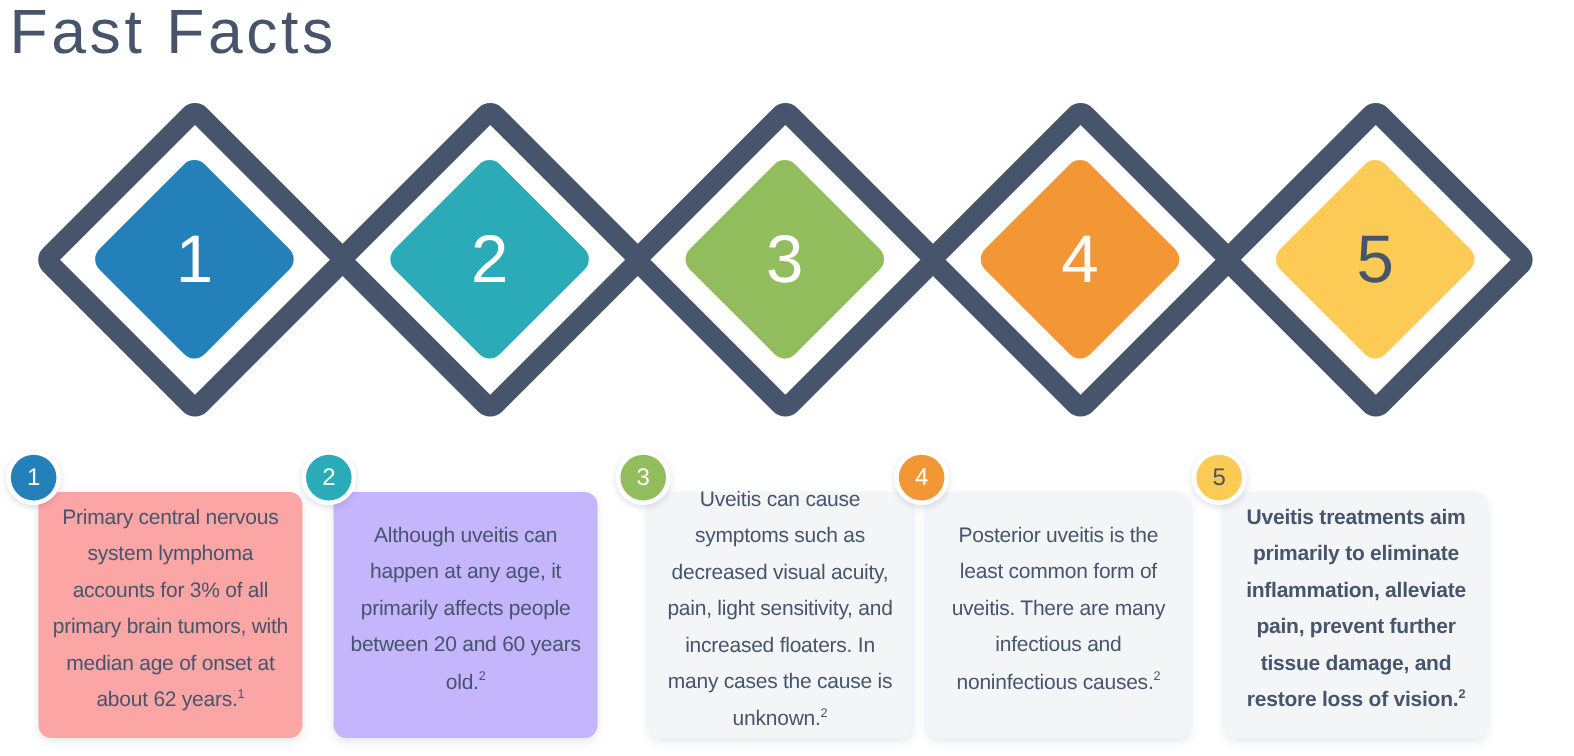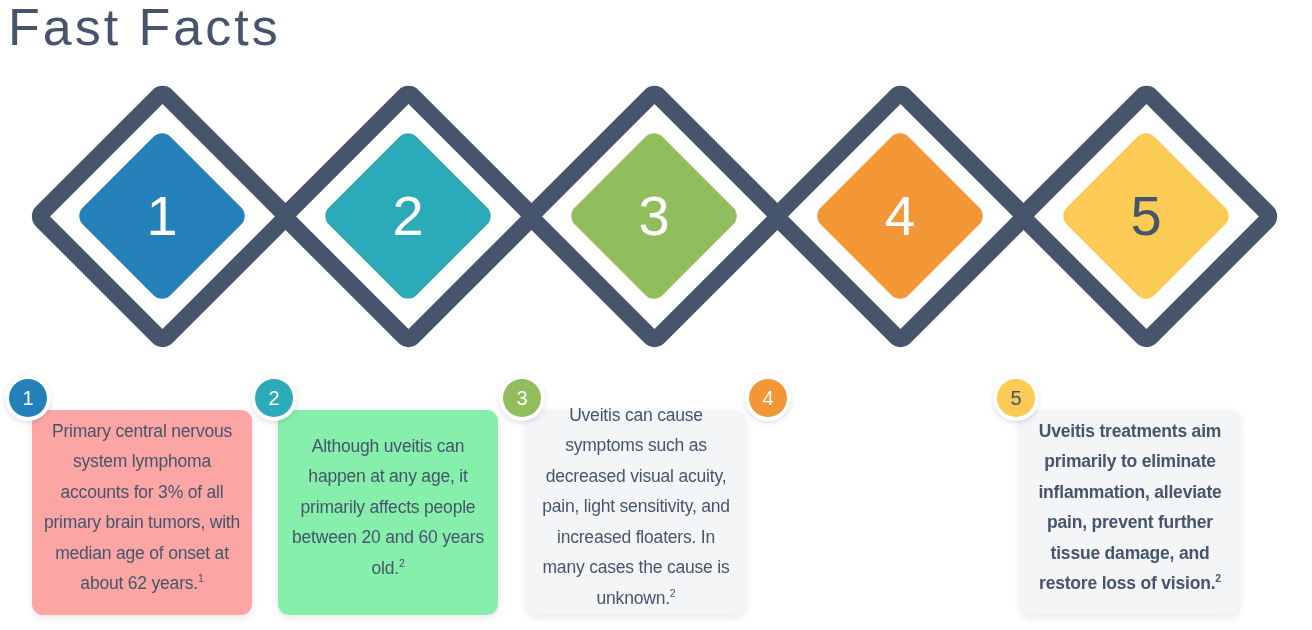--- a/index.html
+++ b/index.html
@@ -220,40 +220,43 @@
         <div class="card-box" style="background: #fca5a5;">
           <div class="card-text" style="color: rgb(70, 85, 107);">Primary central nervous system lymphoma accounts for 3% of all primary brain tumors, with median age of onset at about 62 years.<sup>1</sup></div>
         </div>
         <div class="card-badge">
           <div class="card-badge-inner" style="background: rgb(36, 128, 184);">
             <div class="card-badge-num">1</div>
           </div>
         </div>
       </div>
       <div class="card-unit" style="left: 246px;">
-        <div class="card-box" style="background: #86efac;">
+        <div class="card-box" style="background: #c4b5fd;">
           <div class="card-text" style="color: rgb(70, 85, 107);">Although uveitis can happen at any age, it primarily affects people between 20 and 60 years old.<sup>2</sup></div>
         </div>
         <div class="card-badge">
           <div class="card-badge-inner" style="background: rgb(43, 171, 184);">
             <div class="card-badge-num">2</div>
           </div>
         </div>
       </div>
-      <div class="card-unit" style="left: 494px;">
+      <div class="card-unit" style="left: 508px;">
         <div class="card-box" style="background: rgb(244, 245, 247);">
           <div class="card-text" style="color: rgb(70, 85, 107);">Uveitis can cause symptoms such as decreased visual acuity, pain, light sensitivity, and increased floaters. In many cases the cause is unknown.<sup>2</sup></div>
         </div>
         <div class="card-badge">
           <div class="card-badge-inner" style="background: rgb(145, 189, 92);">
             <div class="card-badge-num">3</div>
           </div>
         </div>
       </div>
       <div class="card-unit" style="left: 740px;">
+        <div class="card-box" style="background: rgb(244, 245, 247);">
+          <div class="card-text" style="color: rgb(70, 85, 107);">Posterior uveitis is the least common form of uveitis. There are many infectious and noninfectious causes.<sup>2</sup></div>
+        </div>
         <div class="card-badge">
           <div class="card-badge-inner" style="background: rgb(243, 150, 53);">
             <div class="card-badge-num">4</div>
           </div>
         </div>
       </div>
       <div class="card-unit" style="left: 988px;">
         <div class="card-box" style="background: rgb(244, 245, 247);">
           <div class="card-text" style="color: rgb(70, 85, 107); font-weight: bold;">Uveitis treatments aim primarily to eliminate inflammation, alleviate pain, prevent further tissue damage, and restore loss of vision.<sup>2</sup></div>
         </div>

